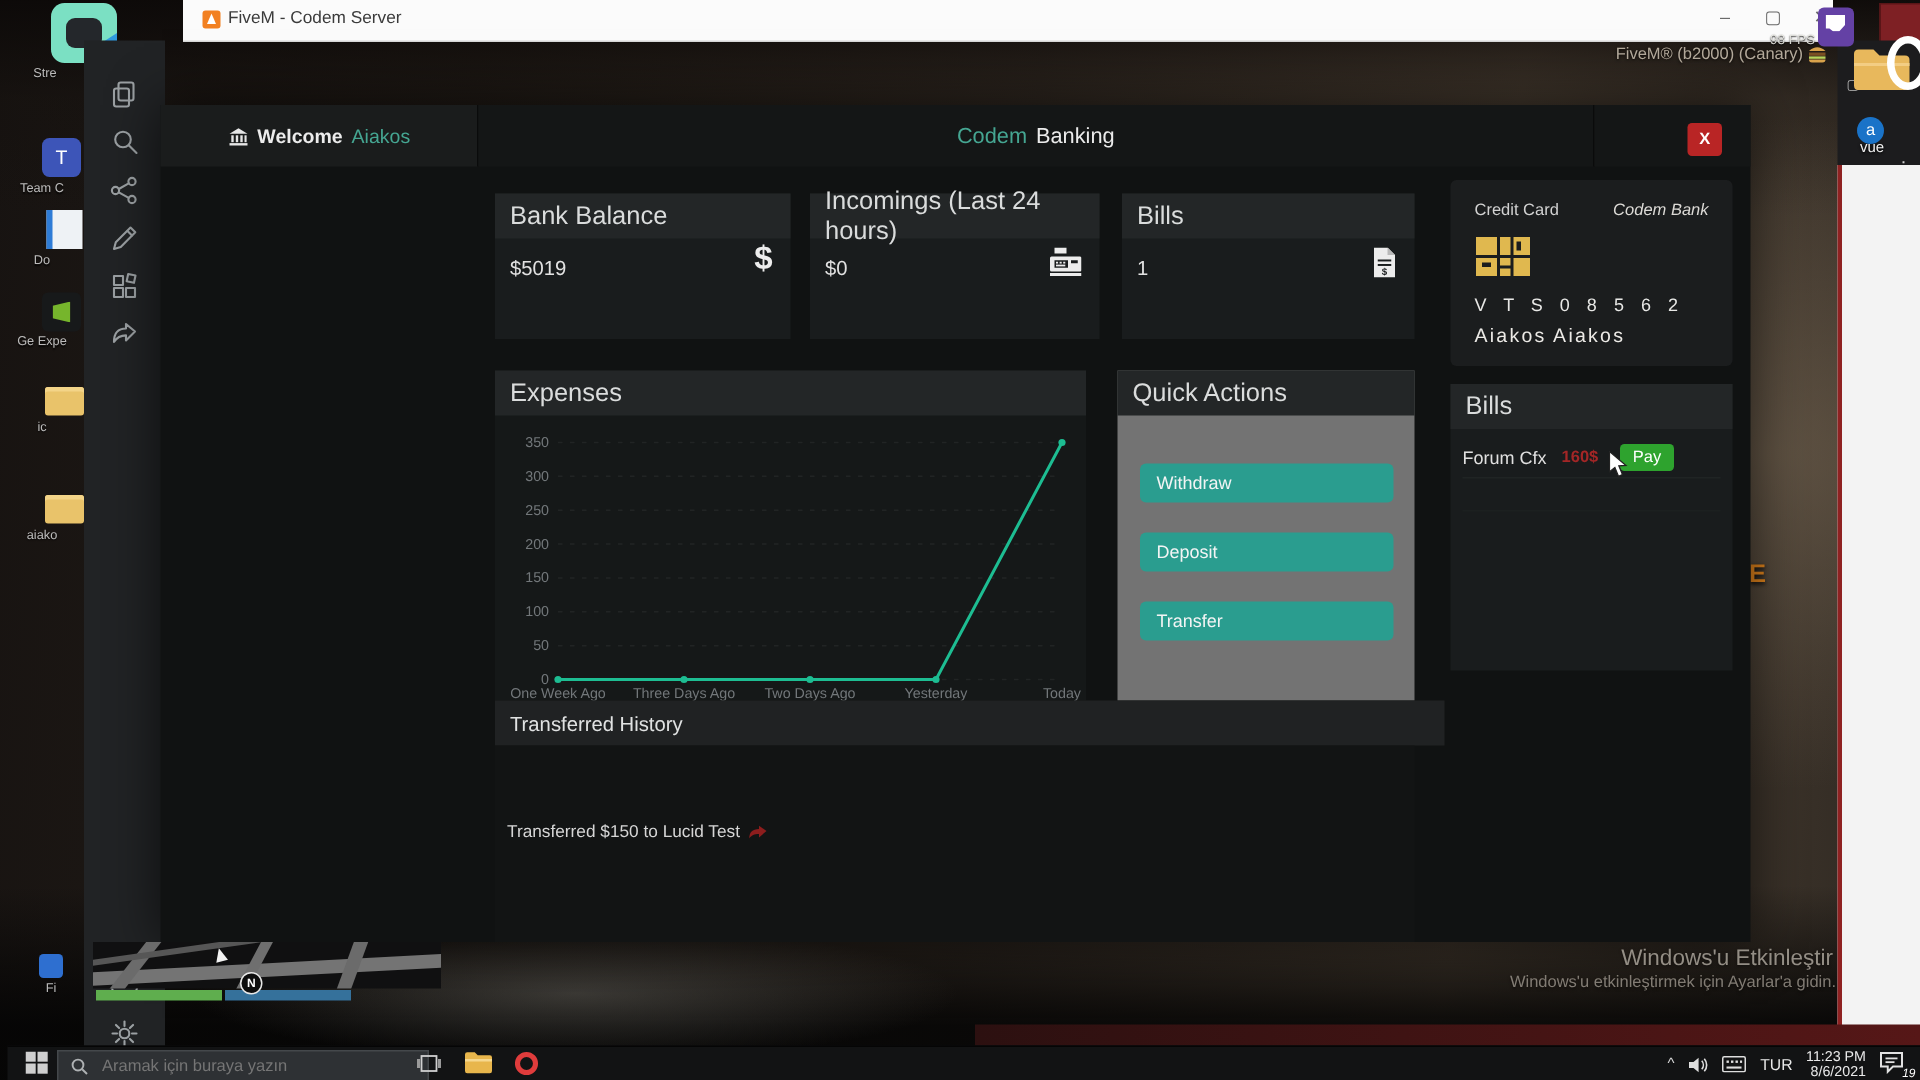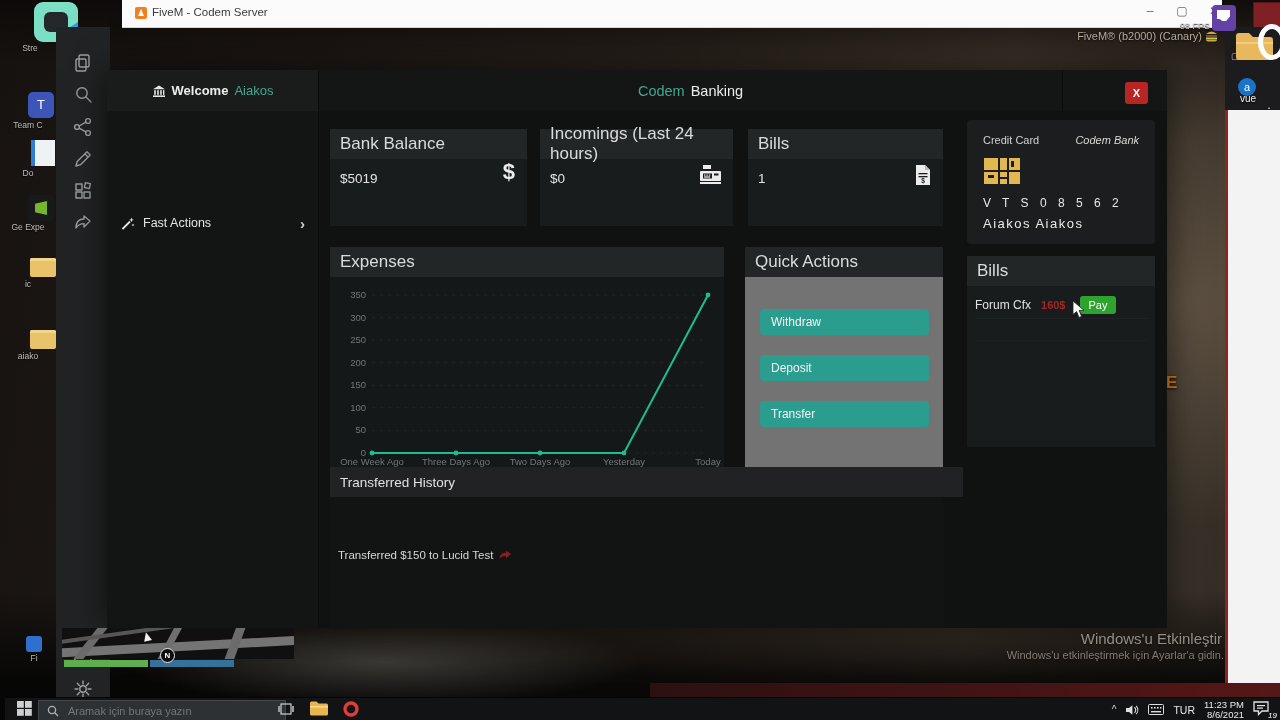--- a/index.html
+++ b/index.html
@@ -270,31 +270,20 @@
     </div>
     <div class="abs bh bh-mid">
       <div class="center-line">
         <span style="font-size:14.5px;color:#45a692;">Codem</span>
         <span style="font-size:14.5px;color:#ebebeb;">Banking</span>
       </div>
     </div>
     <div class="abs bh bh-right"></div>
     <div class="abs closebtn">X</div>
 
-    <div class="abs bank-left-body">
-      <div class="abs fastrow">
-        <svg width="15" height="15">
-          <line x1="2.5" y1="13" x2="10" y2="5.5" stroke="#e3e3e3" stroke-width="1.8"></line>
-          <path d="M11.5 1.5 l.6 1.8 1.8.6 -1.8.6 -.6 1.8 -.6-1.8 -1.8-.6 1.8-.6 z" fill="#e3e3e3"></path>
-          <path d="M13 7.5 l.4 1.1 1.1.4 -1.1.4 -.4 1.1 -.4-1.1 -1.1-.4 1.1-.4 z" fill="#e3e3e3"></path>
-        </svg>
-        <span>Fast Actions</span>
-        <span class="chev">›</span>
-      </div>
-    </div>
 
     <div class="abs card" style="left:223px;top:59px;width:197px;height:97px;">
       <div class="card-h">Bank Balance</div>
       <div class="statval">$5019</div>
       <div class="staticon" style="font-size:22px;font-weight:bold;top:30px;">$</div>
     </div>
     <div class="abs card" style="left:433px;top:59px;width:193px;height:97px;">
       <div class="card-h">Incomings (Last 24 hours)</div>
       <div class="statval">$0</div>
       <svg class="staticon" width="21" height="19">

